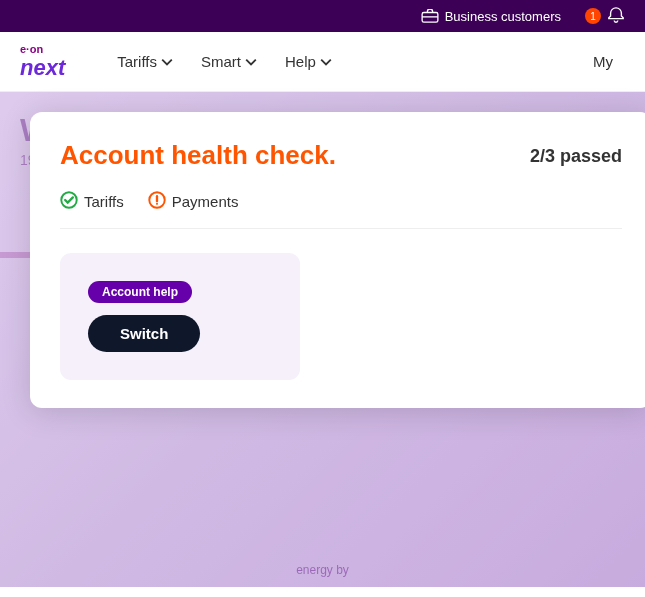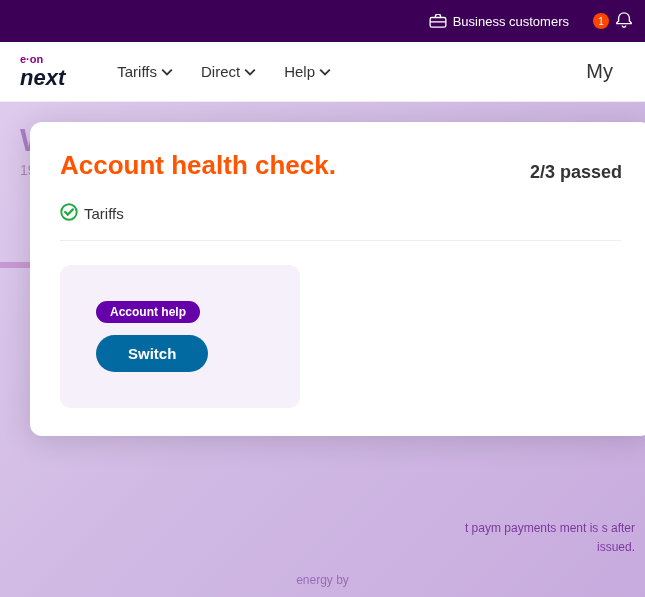--- a/index.html
+++ b/index.html
@@ -7,25 +7,25 @@
       font-family: Arial, sans-serif;
       width: 645px;
       height: 597px;
       overflow: hidden;
       position: relative;
     }
 
     
     .top-bar {
       background: #3d0057;
-      height: 42px;
+      height: 32px;
       display: flex;
       align-items: center;
       justify-content: flex-end;
-      padding: 0 12px;
+      padding: 0 20px;
       gap: 24px;
     }
     .top-bar-item {
       display: flex;
       align-items: center;
       gap: 6px;
       color: white;
       font-size: 13px;
       cursor: pointer;
       text-decoration: none;
@@ -62,21 +62,21 @@
     .logo {
       margin-right: 40px;
     }
     .logo-eon {
       font-size: 11px;
       color: #8b0084;
       font-weight: bold;
     }
     .logo-next {
       font-size: 22px;
-      color: #0f172a;
+      color: #6d28d9;
       font-weight: bold;
       font-style: italic;
     }
     .nav-items {
       display: flex;
       align-items: center;
       gap: 4px;
       flex: 1;
     }
     .nav-item {
@@ -88,21 +88,21 @@
       color: #333;
       cursor: pointer;
       font-weight: 500;
     }
     .nav-item svg {
       width: 12px;
       height: 12px;
     }
     .nav-my {
       margin-left: auto;
-      font-size: 20px;
+      font-size: 15px;
       color: #333;
       font-weight: 500;
       cursor: pointer;
       justify-content: flex-end;
     }
 
     
     .page-bg {
       background: linear-gradient(135deg, #e8d5f5 0%, #d4bde8 50%, #c9a8e0 100%);
       min-height: calc(597px - 102px);
@@ -206,21 +206,21 @@
     }
     .modal-title {
       color: #ff5500;
       font-size: 26px;
       font-weight: bold;
     }
     .modal-score {
       color: #333;
       font-size: 18px;
       font-weight: bold;
-      margin-top: 12px;
+      margin-top: 6px;
     }
 
     
     .check-items {
       display: flex;
       gap: 24px;
       align-items: center;
       margin-bottom: 24px;
       padding-bottom: 16px;
       border-bottom: 1px solid #eee;
@@ -236,21 +236,21 @@
       color: #22aa44;
     }
     .check-warning {
       color: #ff5500;
     }
 
     
     .inner-card {
       background: #f5f0fa;
       border-radius: 11px;
-      padding: 36px;
+      padding: 28px;
       max-width: 240px;
     }
     .card-badge {
       background: #6600aa;
       color: white;
       border-radius: 20px;
       padding: 4px 14px;
       font-size: 12px;
       font-weight: bold;
       display: inline-block;
@@ -263,21 +263,21 @@
       margin-bottom: 10px;
       line-height: 1.3;
     }
     .card-desc {
       font-size: 12px;
       color: #555;
       line-height: 1.5;
       margin-bottom: 20px;
     }
     .switch-btn {
-      background: #0369a1;
+      background: #0f172a;
       color: white;
       border: none;
       border-radius: 25px;
       padding: 10px 32px;
       font-size: 15px;
       font-weight: bold;
       cursor: pointer;
     }
   </style>
 </head>
@@ -313,21 +313,21 @@
     <div class="logo-next">next</div>
   </div>
   <div class="nav-items">
     <div class="nav-item">
       <span>Tariffs</span>
       <svg viewBox="0 0 10 6" fill="none" xmlns="http://www.w3.org/2000/svg">
         <path d="M1 1l4 4 4-4" stroke="#333" stroke-width="1.5"></path>
       </svg>
     </div>
     <div class="nav-item">
-      <span>Direct</span>
+      <span>Smart</span>
       <svg viewBox="0 0 10 6" fill="none" xmlns="http://www.w3.org/2000/svg">
         <path d="M1 1l4 4 4-4" stroke="#333" stroke-width="1.5"></path>
       </svg>
     </div>
     <div class="nav-item">
       <span>Help</span>
       <svg viewBox="0 0 10 6" fill="none" xmlns="http://www.w3.org/2000/svg">
         <path d="M1 1l4 4 4-4" stroke="#333" stroke-width="1.5"></path>
       </svg>
     </div>
@@ -336,27 +336,20 @@
     </div>
   </div>
 </div>
 
 <div class="page-bg">
   <div class="bg-text">We</div>
   <div class="bg-address">192 G</div>
 
   <div class="purple-strip"></div>
 
-  <div class="bottom-right-text">
-    <span>t paym
-payments
-ment is
-s after
-issued.</span>
-  </div>
 
   <div class="orange-circle"></div>
 
   <div class="bottom-energy">energy by</div>
 
   <div class="modal-overlay"></div>
 
   <div class="modal">
 
     <div class="modal-header">
@@ -367,20 +360,30 @@
     <div class="check-items">
       <div class="check-item">
         <span class="check-green">
           <svg viewBox="0 0 14 14" fill="none" xmlns="http://www.w3.org/2000/svg" width="18" height="18">
             <circle cx="7" cy="7" r="6" stroke="#22aa44" stroke-width="1.5"></circle>
             <path d="M4 7l2 2 4-4" stroke="#22aa44" stroke-width="1.8" stroke-linecap="round"></path>
           </svg>
         </span>
         <span>Tariffs</span>
       </div>
+      <div class="check-item">
+        <span class="check-warning">
+          <svg viewBox="0 0 14 14" fill="none" xmlns="http://www.w3.org/2000/svg" width="18" height="18">
+            <circle cx="7" cy="7" r="6" stroke="#ff5500" stroke-width="1.5"></circle>
+            <line x1="7" y1="4" x2="7" y2="8" stroke="#ff5500" stroke-width="1.8" stroke-linecap="round"></line>
+            <circle cx="7" cy="10" r="0.8" fill="#ff5500"></circle>
+          </svg>
+        </span>
+        <span>Payments</span>
+      </div>
     </div>
 
     <div class="inner-card">
       <div class="card-badge">Account help</div>
       <button class="switch-btn">Switch</button>
     </div>
   </div>
 </div>
 
 </body></html>

